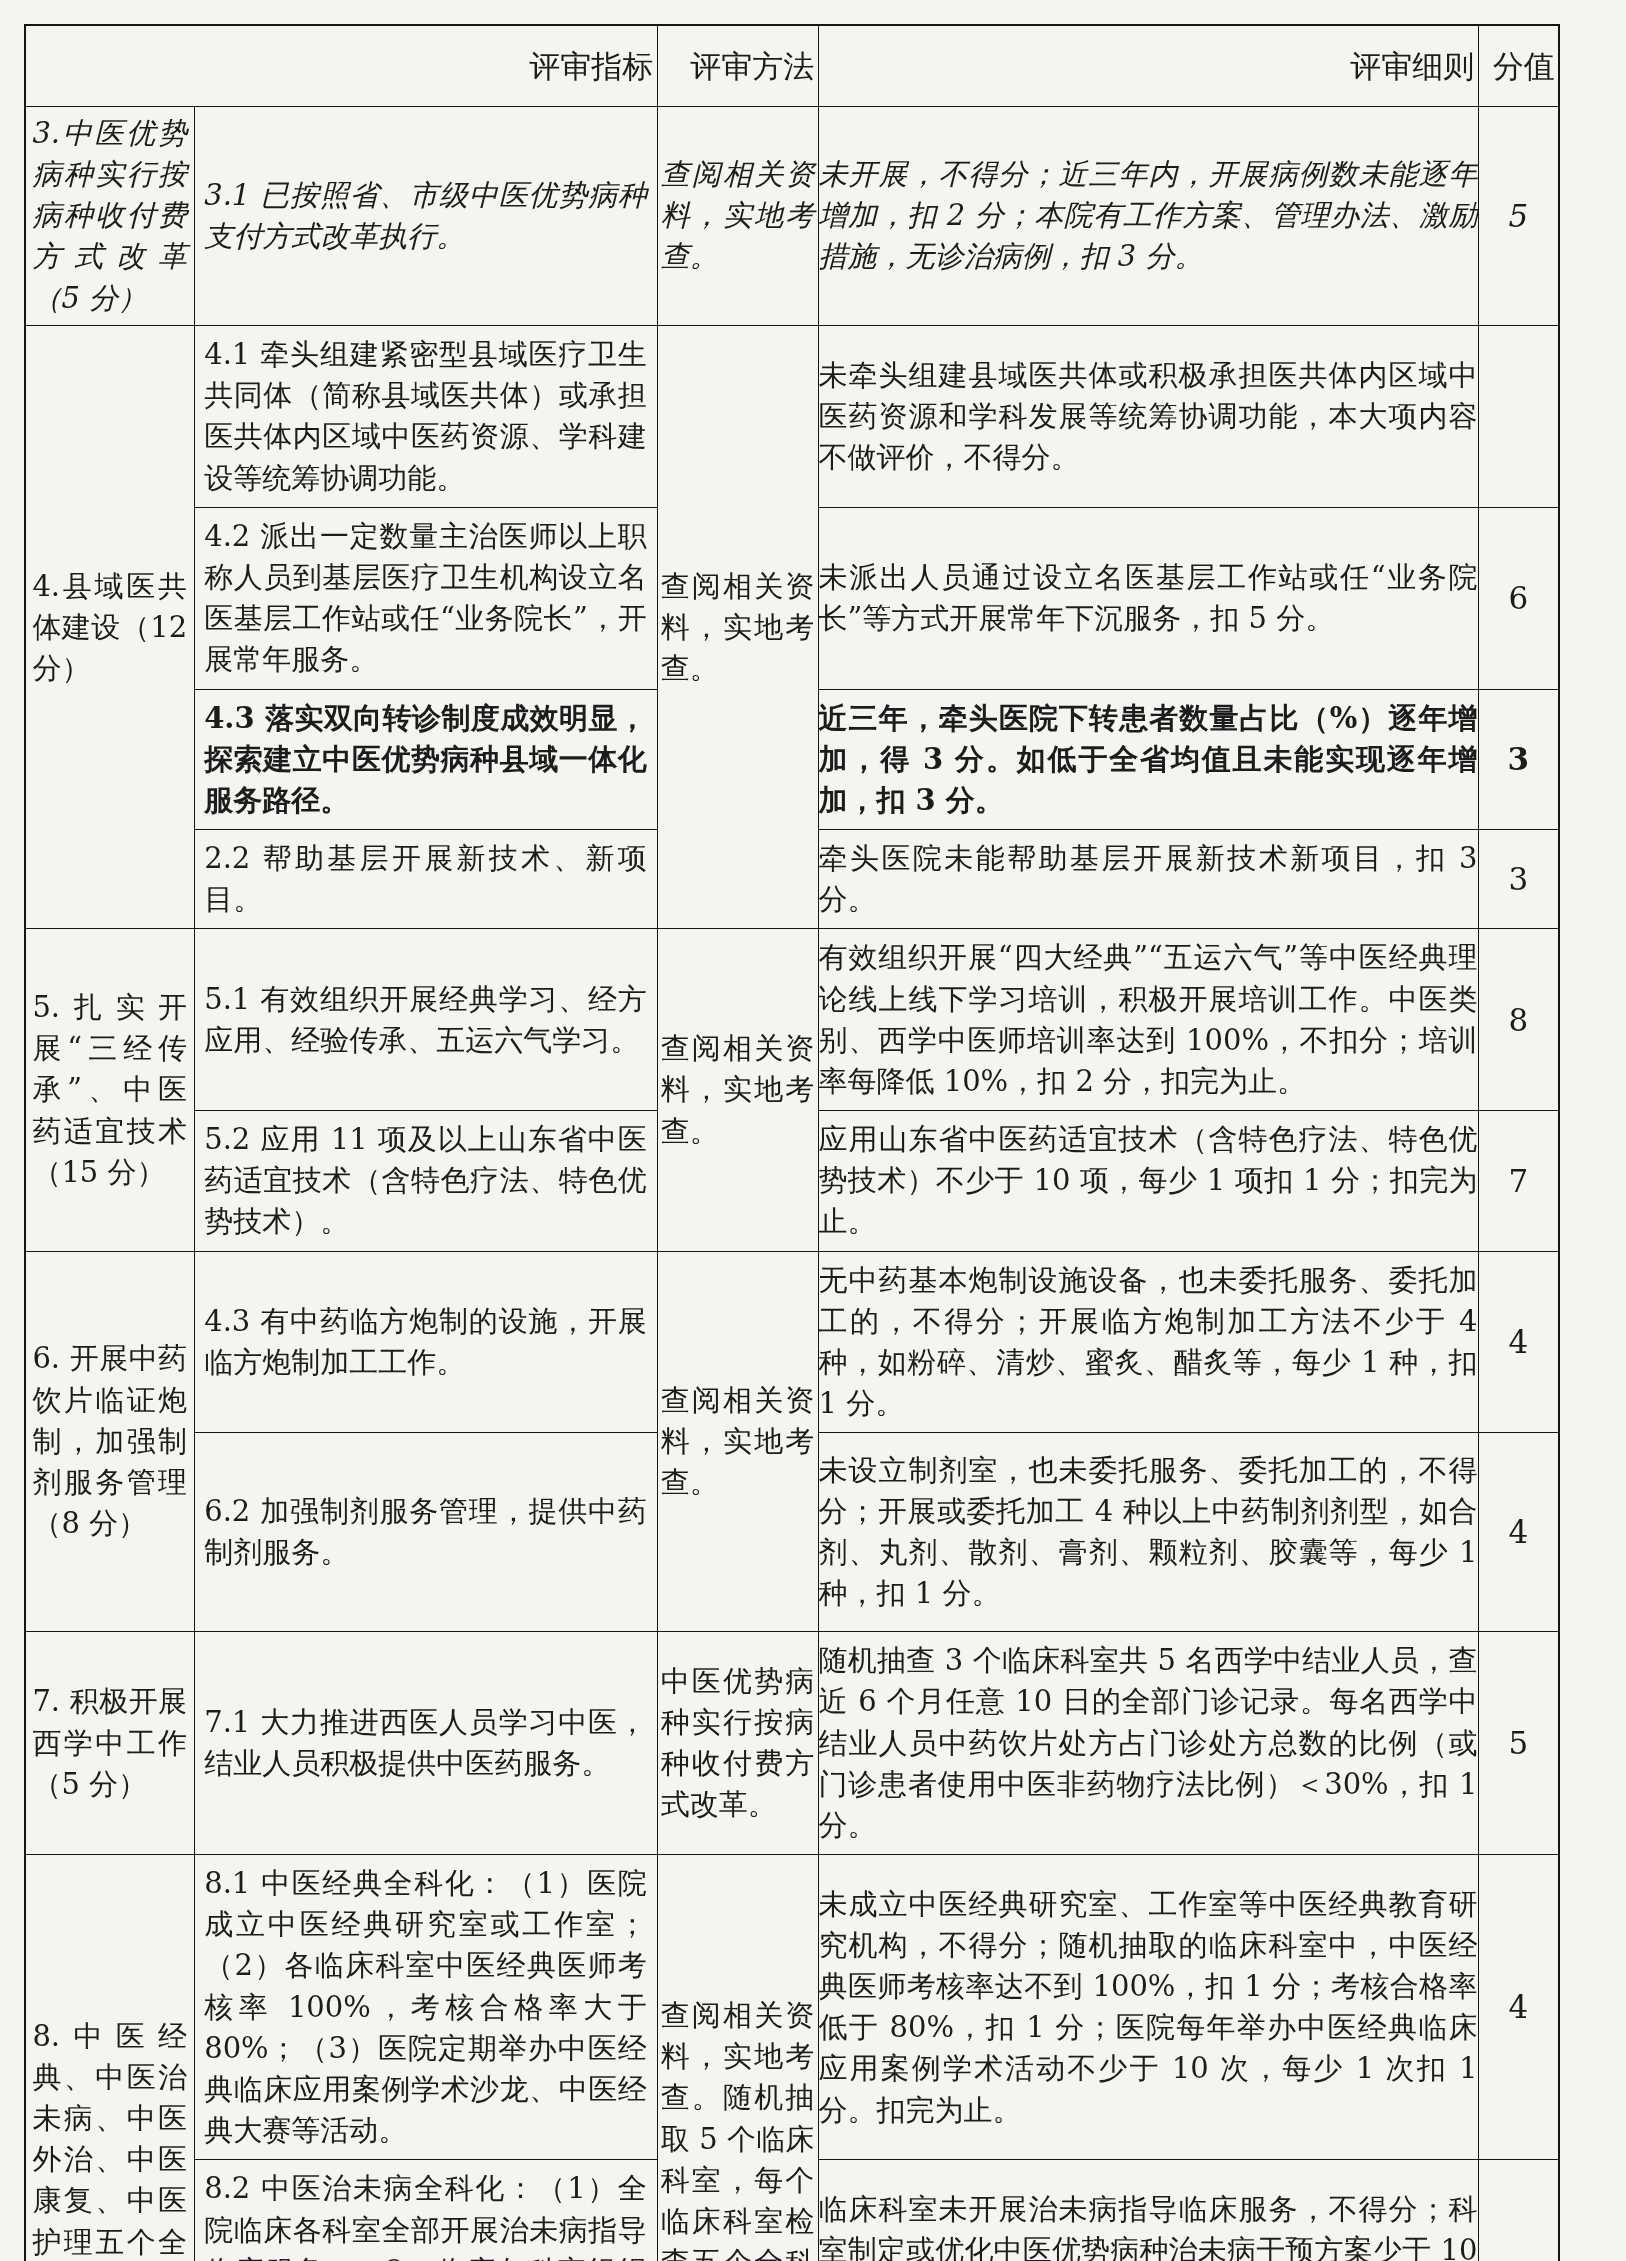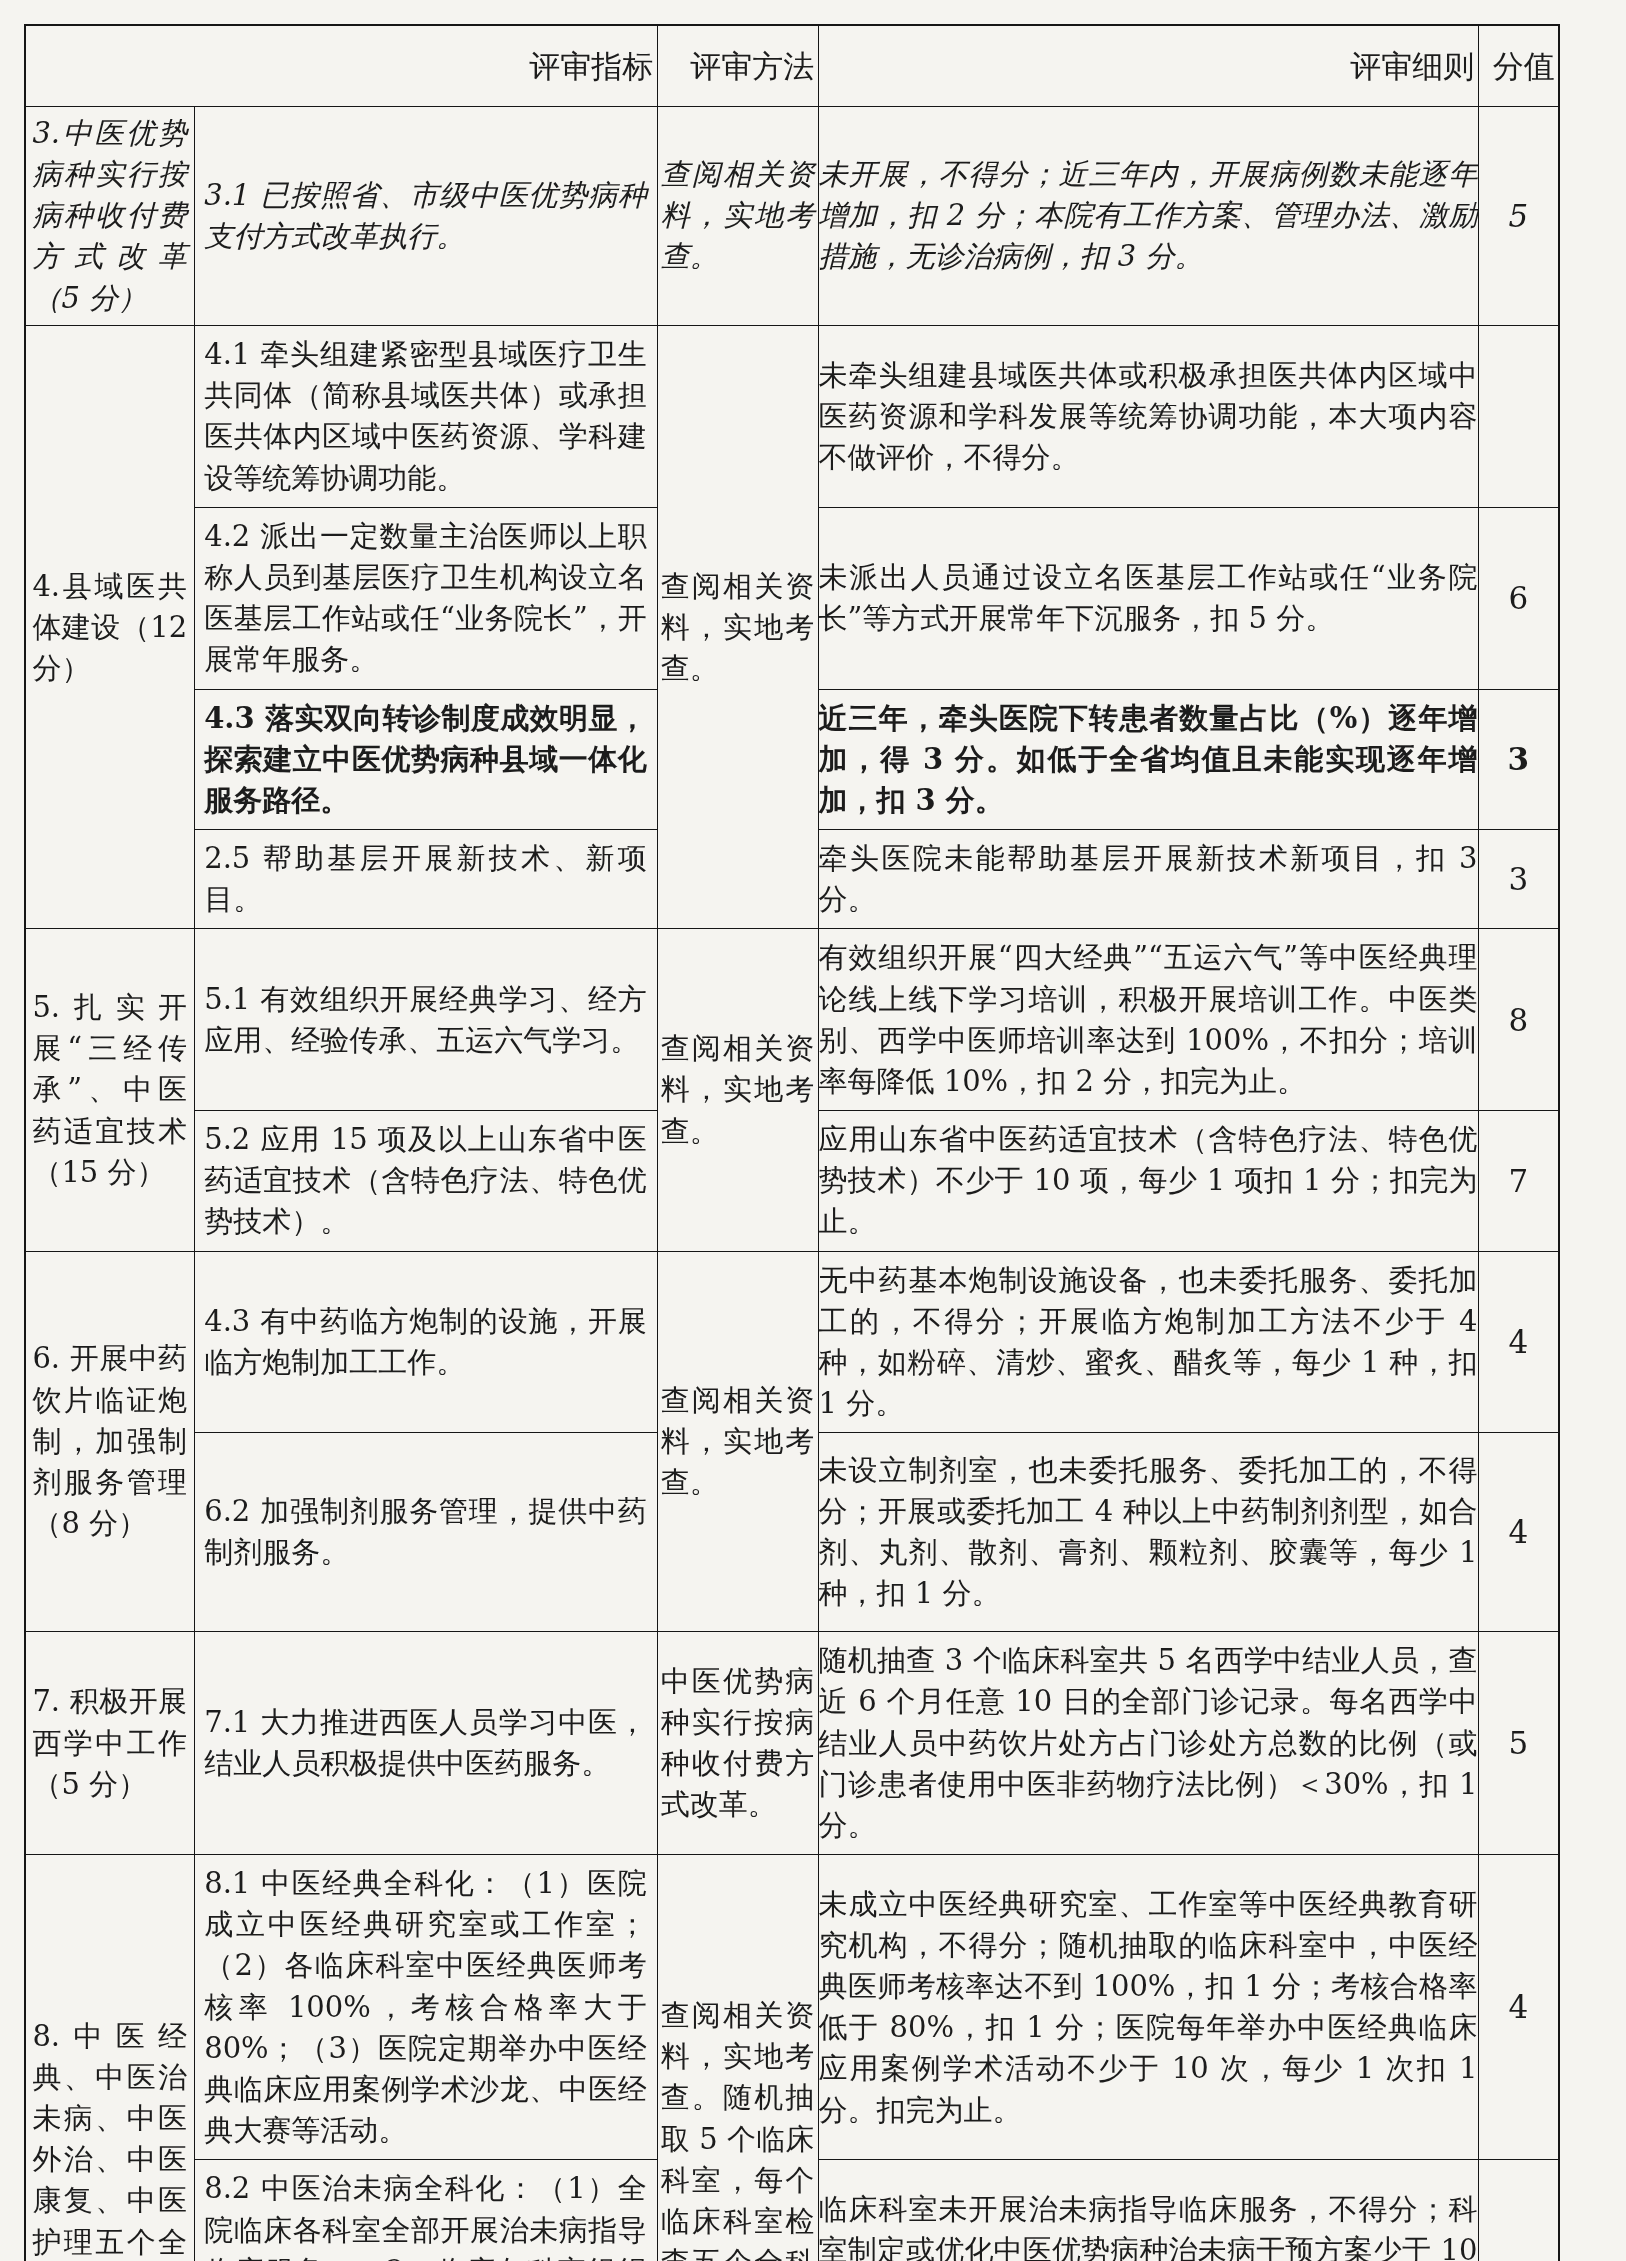--- a/index.html
+++ b/index.html
@@ -104,33 +104,33 @@
           <td class="indicator-cell">4.2 派出一定数量主治医师以上职称人员到基层医疗卫生机构设立名医基层工作站或任“业务院长”，开展常年服务。</td>
           <td class="detail-cell">未派出人员通过设立名医基层工作站或任“业务院长”等方式开展常年下沉服务，扣 5 分。</td>
           <td class="score-cell">6</td>
         </tr>
         <tr style="height: 114px; font-weight: bold;">
           <td class="indicator-cell">4.3 落实双向转诊制度成效明显，探索建立中医优势病种县域一体化服务路径。</td>
           <td class="detail-cell">近三年，牵头医院下转患者数量占比（%）逐年增加，得 3 分。如低于全省均值且未能实现逐年增加，扣 3 分。</td>
           <td class="score-cell">3</td>
         </tr>
         <tr style="height: 79px;">
-          <td class="indicator-cell">2.5 帮助基层开展新技术、新项目。</td>
+          <td class="indicator-cell">2.2 帮助基层开展新技术、新项目。</td>
           <td class="detail-cell">牵头医院未能帮助基层开展新技术新项目，扣 3 分。</td>
           <td class="score-cell">3</td>
         </tr>
         <tr style="height: 173px;">
           <td class="category-cell" rowspan="2">5.扎实开展“三经传承”、中医药适宜技术（15 分）</td>
           <td class="indicator-cell">5.1 有效组织开展经典学习、经方应用、经验传承、五运六气学习。</td>
           <td class="method-cell" rowspan="2">查阅相关资料，实地考查。</td>
           <td class="detail-cell">有效组织开展“四大经典”“五运六气”等中医经典理论线上线下学习培训，积极开展培训工作。中医类别、西学中医师培训率达到 100%，不扣分；培训率每降低 10%，扣 2 分，扣完为止。</td>
           <td class="score-cell">8</td>
         </tr>
         <tr style="height: 133px;">
-          <td class="indicator-cell">5.2 应用 15 项及以上山东省中医药适宜技术（含特色疗法、特色优势技术）。</td>
+          <td class="indicator-cell">5.2 应用 11 项及以上山东省中医药适宜技术（含特色疗法、特色优势技术）。</td>
           <td class="detail-cell">应用山东省中医药适宜技术（含特色疗法、特色优势技术）不少于 10 项，每少 1 项扣 1 分；扣完为止。</td>
           <td class="score-cell">7</td>
         </tr>
         <tr style="height: 143px;">
           <td class="category-cell" rowspan="2">6. 开展中药饮片临证炮制，加强制剂服务管理（8 分）</td>
           <td class="indicator-cell">4.3 有中药临方炮制的设施，开展临方炮制加工工作。</td>
           <td class="method-cell" rowspan="2">查阅相关资料，实地考查。</td>
           <td class="detail-cell">无中药基本炮制设施设备，也未委托服务、委托加工的，不得分；开展临方炮制加工方法不少于 4 种，如粉碎、清炒、蜜炙、醋炙等，每少 1 种，扣 1 分。</td>
           <td class="score-cell">4</td>
         </tr>

